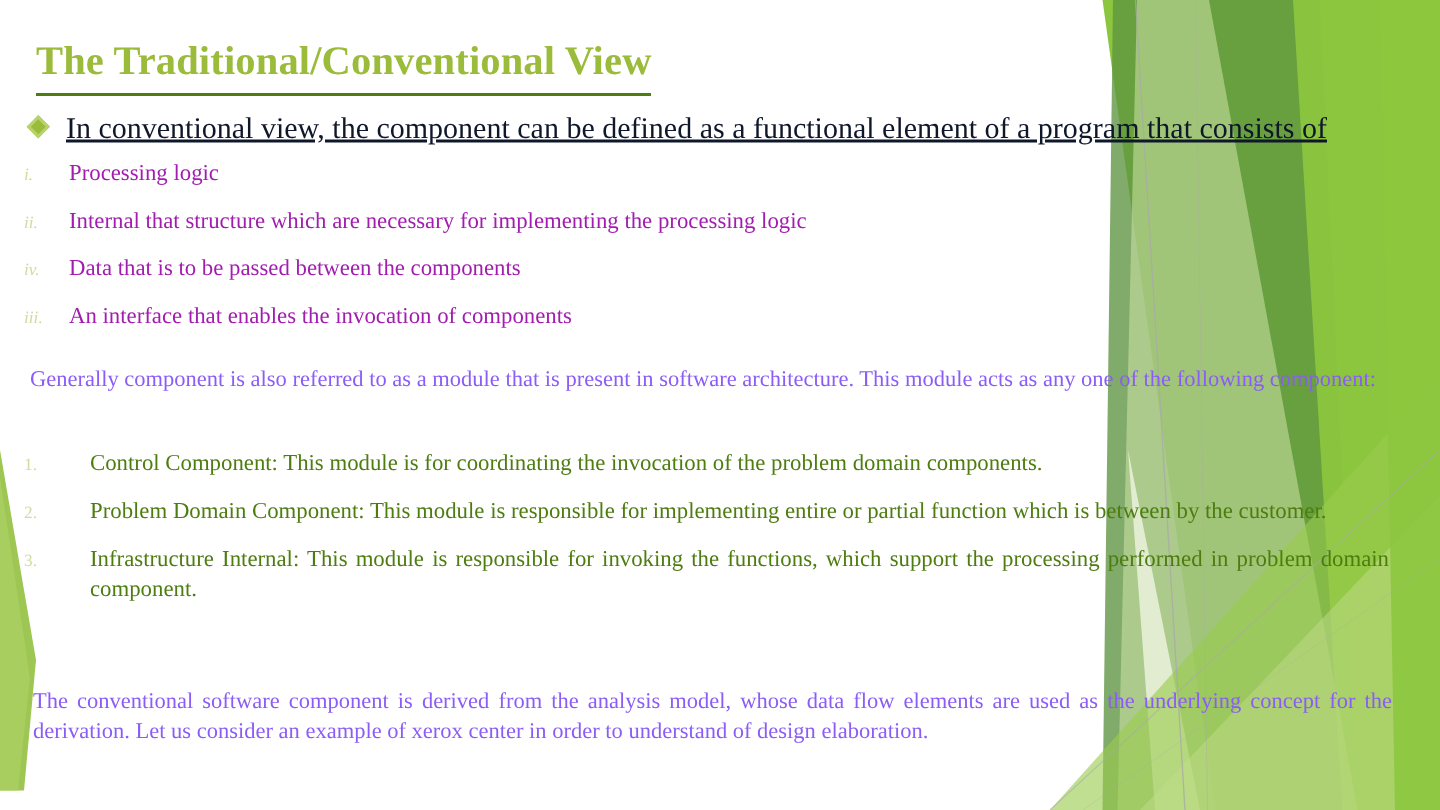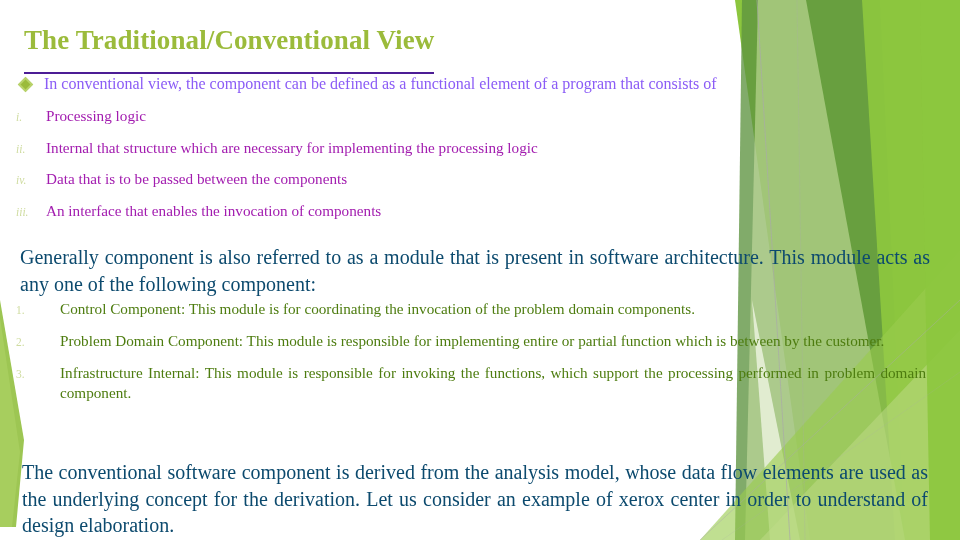--- a/index.html
+++ b/index.html
@@ -42,22 +42,22 @@
 
   .slide-title {
     position: absolute;
     left: 24px;
     top: 26px;
     font-size: 27px;
     font-weight: bold;
     color: #9BBB3B;
     letter-spacing: 0.1px;
     white-space: nowrap;
-    border-bottom: 2px solid #4c1d95;
-    padding-bottom: 18px;
+    border-bottom: 2px solid #4d7c0f;
+    padding-bottom: 8px;
     line-height: 1.05;
   }
 
   .lead-row {
     position: absolute;
     left: 20px;
     top: 74px;
     width: 920px;
     display: flex;
     align-items: flex-start;
@@ -66,23 +66,24 @@
     width: 11px;
     height: 11px;
     margin-top: 5px;
     margin-right: 13px;
     flex: 0 0 auto;
     background: #9BBB3B;
     transform: rotate(45deg);
     box-shadow: inset 0 0 0 2px #b9d36b;
   }
   .lead-text {
-    font-size: 16px;
-    color: #8b5cf6;
+    font-size: 20px;
+    color: #0f172a;
     line-height: 1.25;
+    text-decoration: underline;
   }
 
   .roman-list {
     position: absolute;
     left: 0;
     top: 106px;
     width: 940px;
   }
   .roman-item {
     display: flex;
@@ -101,22 +102,22 @@
     font-family: "Liberation Serif", "DejaVu Serif", serif;
   }
   .roman-text {
     font-size: 15.2px;
     color: #a21caf;
     line-height: 1.25;
   }
 
   .para {
     position: absolute;
-    font-size: 20px;
-    color: #0c4a6e;
+    font-size: 15px;
+    color: #8b5cf6;
     line-height: 1.33;
     text-align: justify;
   }
   #para-generally {
     left: 20px;
     top: 244px;
     width: 910px;
   }
   #para-closing {
     left: 22px;

